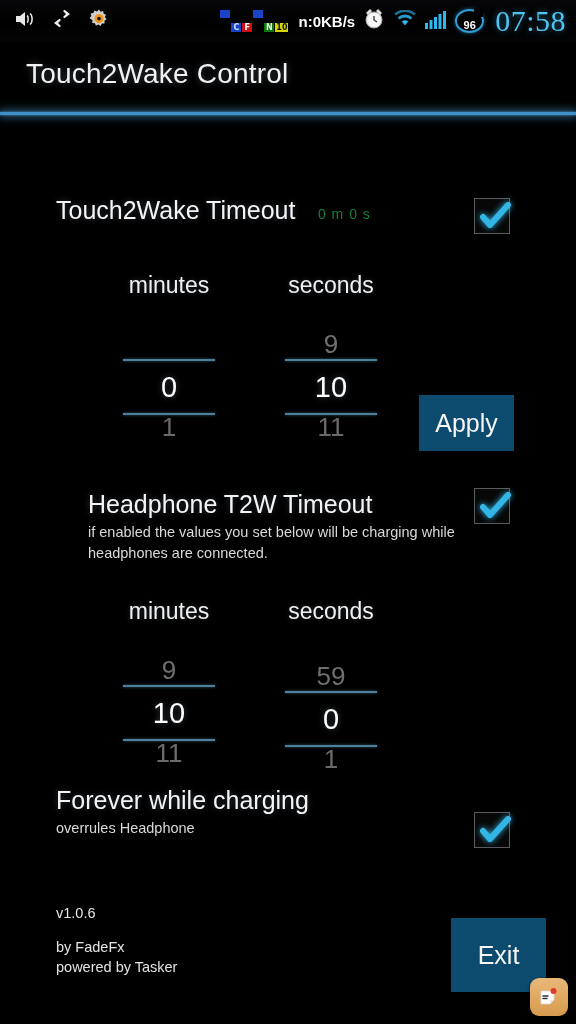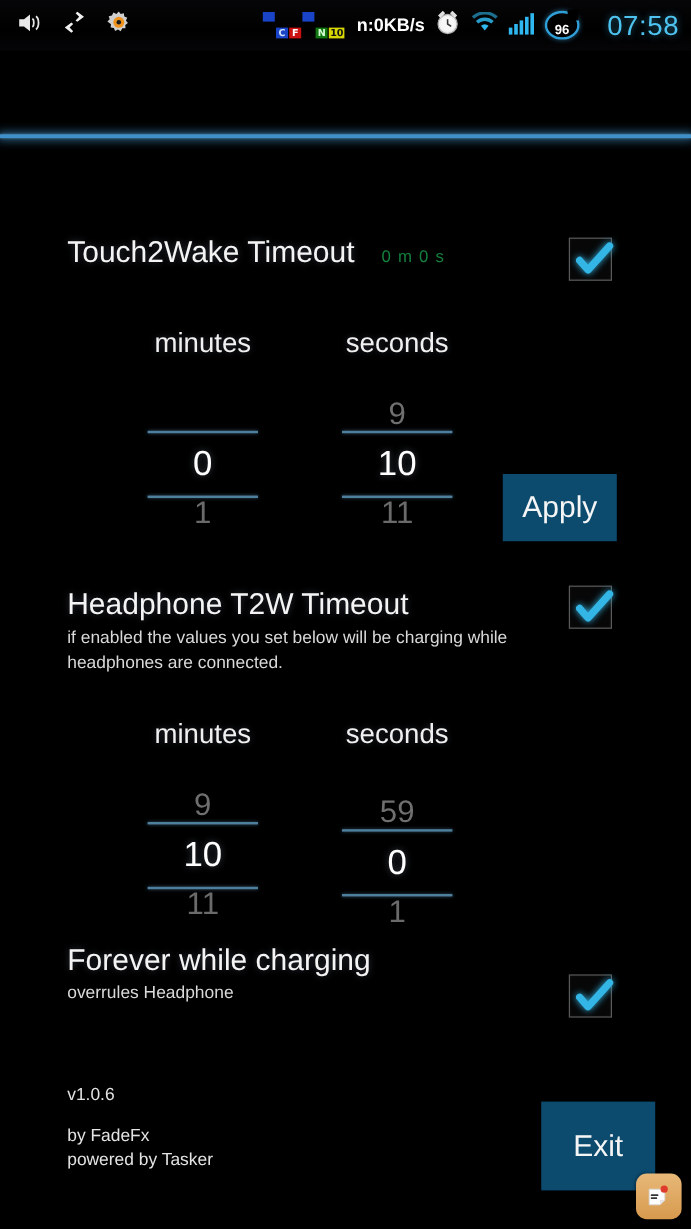--- a/index.html
+++ b/index.html
@@ -44,22 +44,22 @@
   }
   .battery-circ::after{
     content:""; position:absolute; top:-3px; right:-1px; width:9px; height:9px;
     background:#000; transform:rotate(0deg);
   }
   .battery-num {
     position:relative; z-index:2; color:#fff; font-size:11px; font-weight:bold;
     font-family:"Liberation Sans", sans-serif;
   }
   .clock {
-    color:#4ec3f0; font-size:23px; font-weight:400; letter-spacing:.5px;
-    font-family:Liberation Sans, sans-serif; margin-left:16px;
+    color:#4ec3f0; font-size:30px; font-weight:400; letter-spacing:.5px;
+    font-family:Liberation Serif, serif; margin-left:4px;
     text-shadow:0 0 6px rgba(70,190,240,.55);
   }
 
   
   .title-bar { position:absolute; top:42px; left:0; width:576px; height:70px; }
   .app-title {
     position:absolute; left:26px; top:16px;
     color:#f2f2f2; font-size:28px; font-weight:400; letter-spacing:.2px;
     text-shadow:0 0 7px rgba(200,220,255,.30);
   }
@@ -199,20 +199,23 @@
           <rect x="19" y="2" width="3" height="18" fill="#2fb8ef"></rect>
         </svg>
       </span>
       <span class="battery-circ">
         <span class="battery-num">96</span>
       </span>
       <span class="clock">07:58</span>
     </div>
   </div>
 
+  <div class="title-bar">
+    <div class="app-title">Touch2Wake Control</div>
+  </div>
   <div class="title-rule"></div>
 
   <div class="section-head" style="top:196px;">
     <span class="sec-title">Touch2Wake Timeout</span>
     <span class="inline-time" style="margin-left:18px;">0 m  0 s</span>
   </div>
   <div class="chk" style="left:474px; top:198px;">
     <svg width="46" height="46" viewBox="0 0 46 46">
       <path d="M12 24 l7 8 l18 -20" stroke="#33b5e5" stroke-width="6" fill="none" stroke-linecap="round" stroke-linejoin="round" style="filter:drop-shadow(0 0 3px #33b5e5);"></path>
     </svg>
@@ -232,21 +235,21 @@
       <div class="pk-ghost" style="margin-top:30px;">9</div>
       <div class="pk-rule"></div>
       <div class="pk-value">10</div>
       <div class="pk-rule"></div>
       <div class="pk-ghost below">11</div>
     </div>
   </div>
 
   <button class="btn" style="left:419px; top:395px; width:95px; height:56px;">Apply</button>
 
-  <div class="section-head" style="top:490px;">
+  <div class="section-head" style="top:490px;margin-left:32px;">
     <div class="sec-title">Headphone T2W Timeout</div>
     <div class="sec-sub">if enabled the values you set below will be charging while headphones are connected.</div>
   </div>
   <div class="chk" style="left:474px; top:488px;">
     <svg width="46" height="46" viewBox="0 0 46 46">
       <path d="M12 24 l7 8 l18 -20" stroke="#33b5e5" stroke-width="6" fill="none" stroke-linecap="round" stroke-linejoin="round" style="filter:drop-shadow(0 0 3px #33b5e5);"></path>
     </svg>
   </div>
 
   <div class="picker-group" style="top:598px;">

